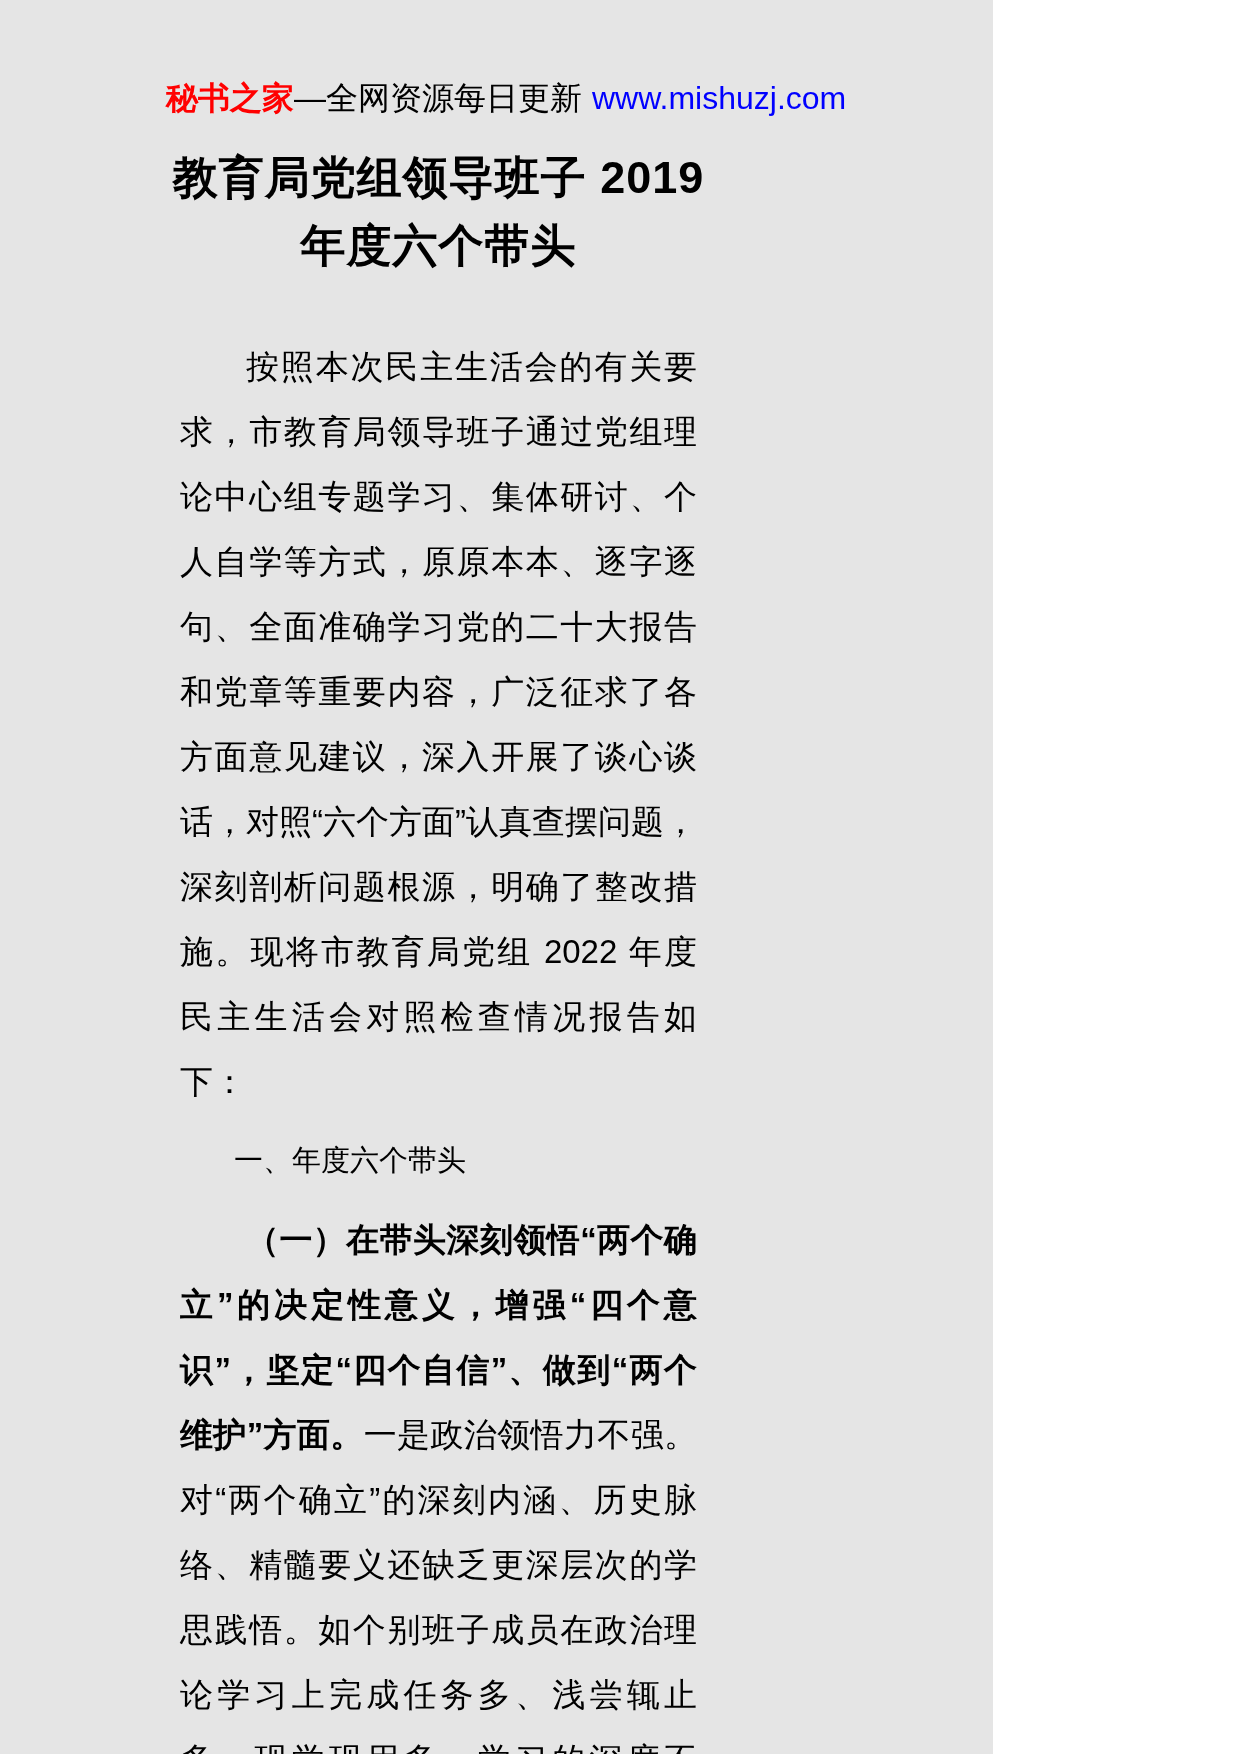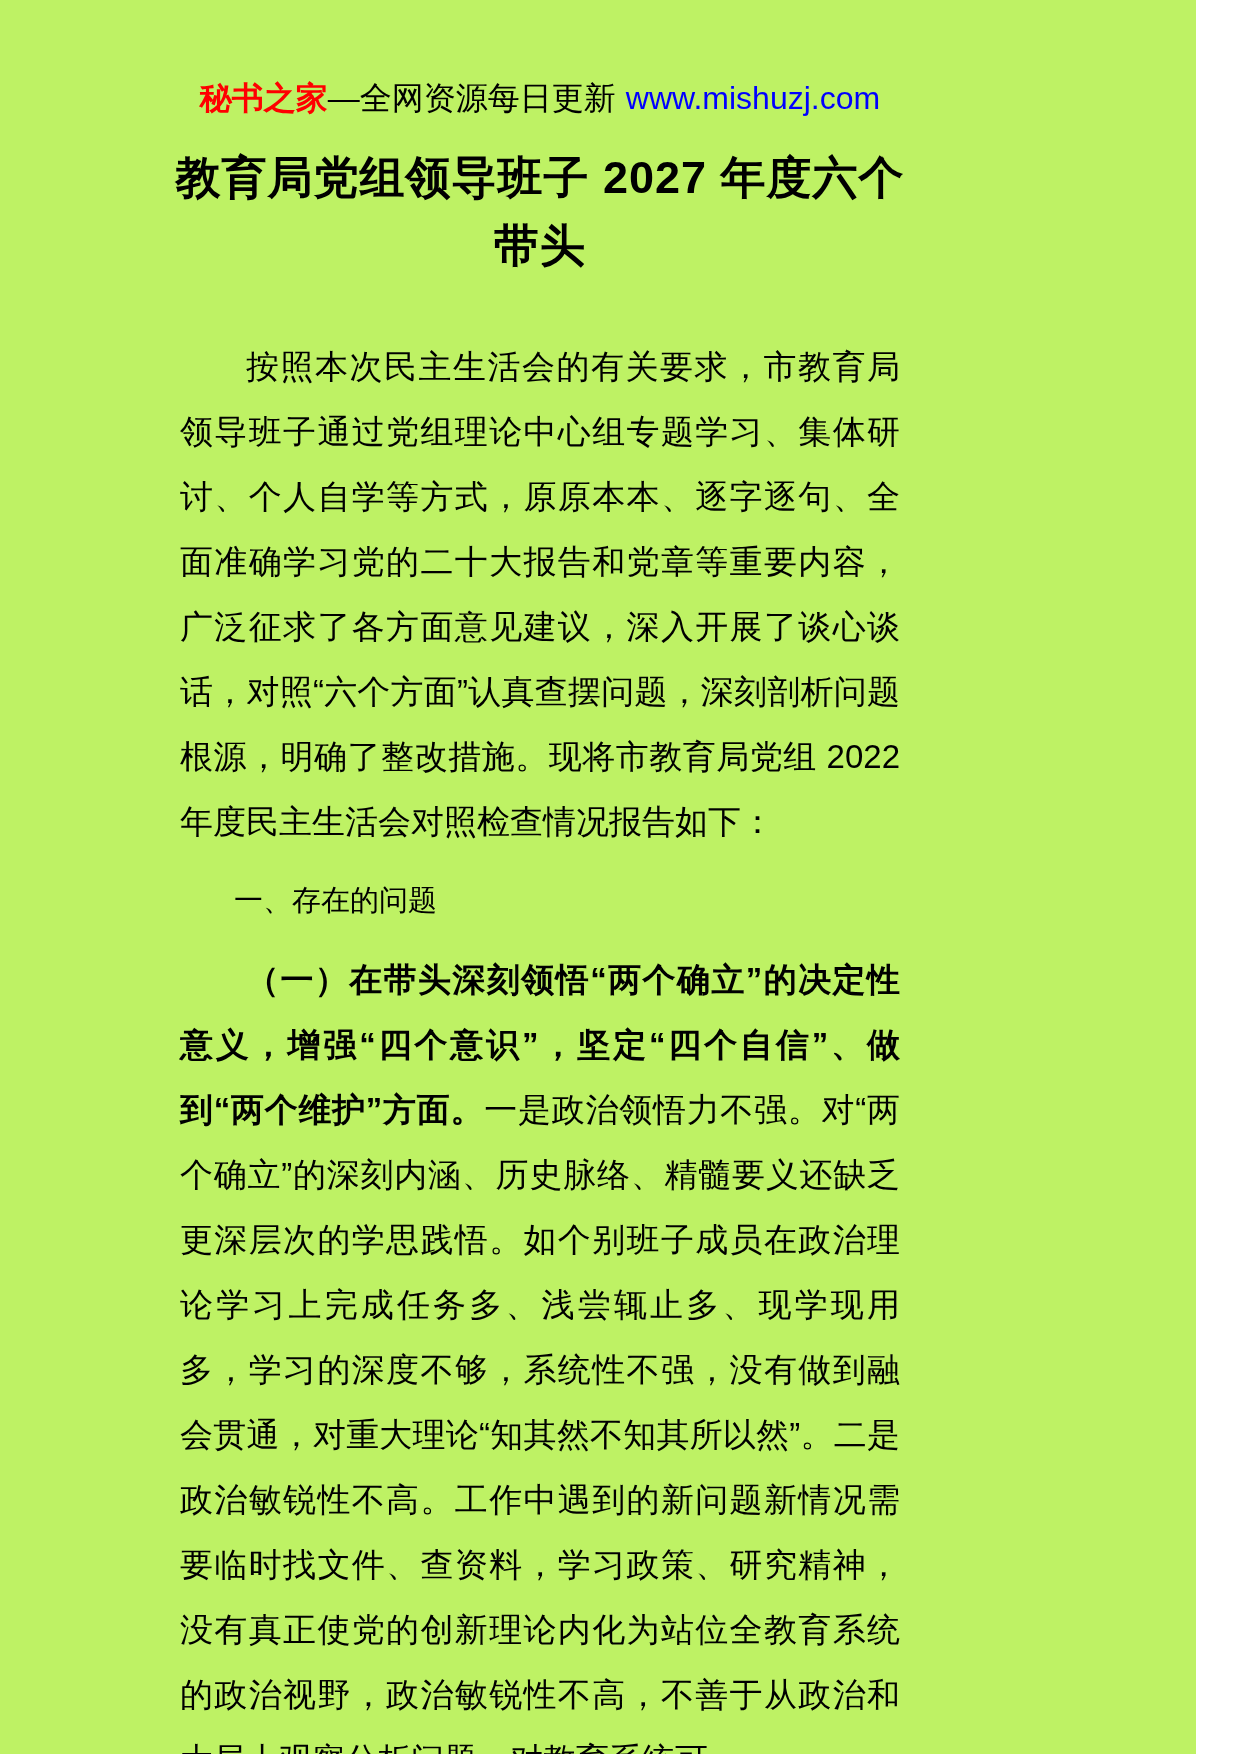--- a/index.html
+++ b/index.html
@@ -5,23 +5,23 @@
   * { margin: 0; padding: 0; box-sizing: border-box; }
   html, body { background: #ffffff; }
   body {
     width: 1240px;
     height: 1754px;
     font-family: "Liberation Sans", sans-serif;
     color: #000000;
     overflow: hidden;
   }
   .page {
-    width: 1196px;
+    width: 993px;
     height: 1754px;
-    background: #bef264;
+    background: #e5e5e5;
     position: relative;
   }
   .doc-header {
     padding-top: 78px;
     margin: 0 282px 0 166px;
     text-align: center;
     font-size: 32px;
     line-height: 40px;
     white-space: nowrap;
   }
@@ -70,22 +70,22 @@
 </head>
 <body>
 
 <div class="page">
 
   <div class="doc-header">
     <span class="brand">秘书之家</span><span class="tagline">—全网资源每日更新</span><a class="site-url">www.mishuzj.com</a>
   </div>
 
   <h1 class="doc-title">
-    <span class="title-line">教育局党组领导班子 2027 年度六个带头</span>
+    <span class="title-line">教育局党组领导班子 2019 年度六个带头</span>
   </h1>
 
   <div class="doc-body">
     <p class="para">按照本次民主生活会的有关要求，市教育局领导班子通过党组理论中心组专题学习、集体研讨、个人自学等方式，原原本本、逐字逐句、全面准确学习党的二十大报告和党章等重要内容，广泛征求了各方面意见建议，深入开展了谈心谈话，对照“六个方面”认真查摆问题，深刻剖析问题根源，明确了整改措施。现将市教育局党组 2022 年度民主生活会对照检查情况报告如下：</p>
-    <p class="section-heading">一、存在的问题</p>
+    <p class="section-heading">一、年度六个带头</p>
     <p class="para"><strong>（一）在带头深刻领悟“两个确立”的决定性意义，增强“四个意识”，坚定“四个自信”、做到“两个维护”方面。</strong><span>一是政治领悟力不强。对“两个确立”的深刻内涵、历史脉络、精髓要义还缺乏更深层次的学思践悟。如个别班子成员在政治理论学习上完成任务多、浅尝辄止多、现学现用多，学习的深度不够，系统性不强，没有做到融会贯通，对重大理论“知其然不知其所以然”。二是政治敏锐性不高。工作中遇到的新问题新情况需要临时找文件、查资料，学习政策、研究精神，没有真正使党的创新理论内化为站位全教育系统的政治视野，政治敏锐性不高，不善于从政治和大局上观察分析问题，对教育系统可</span></p>
   </div>
 
 </div>
 
 </body></html>

